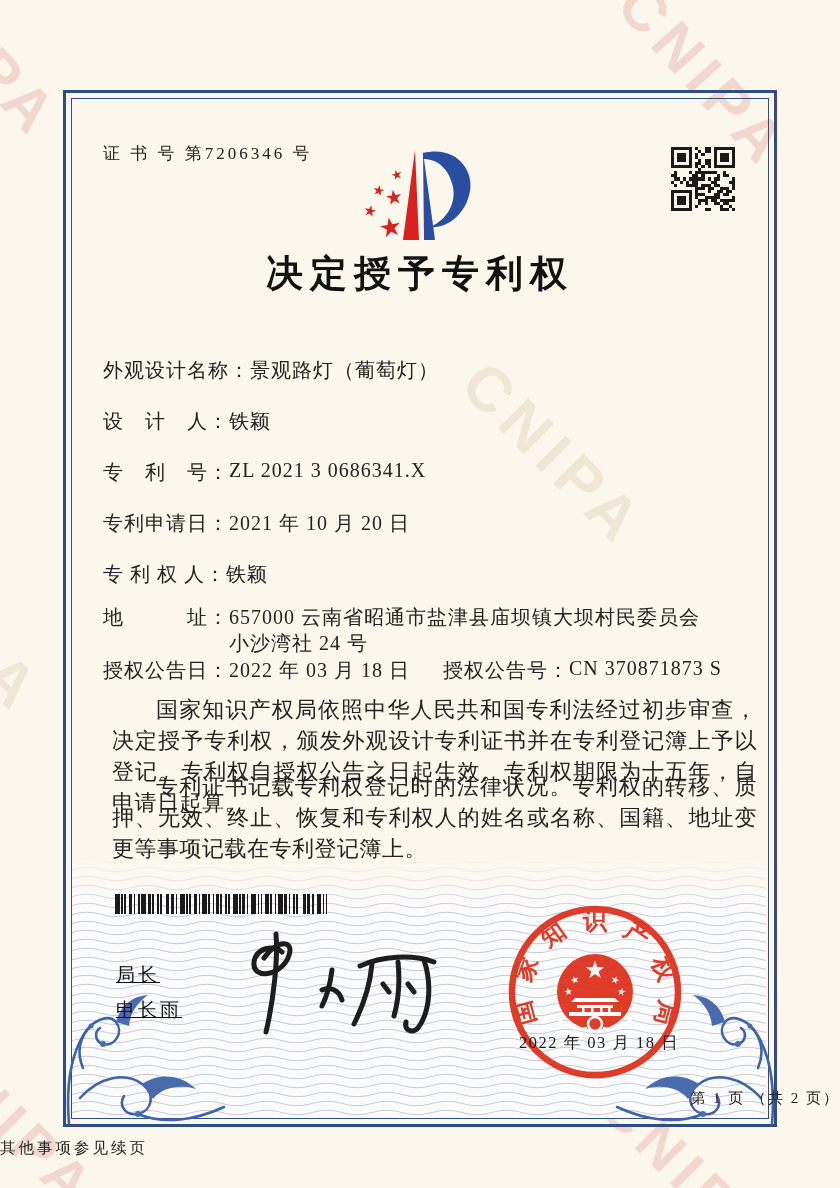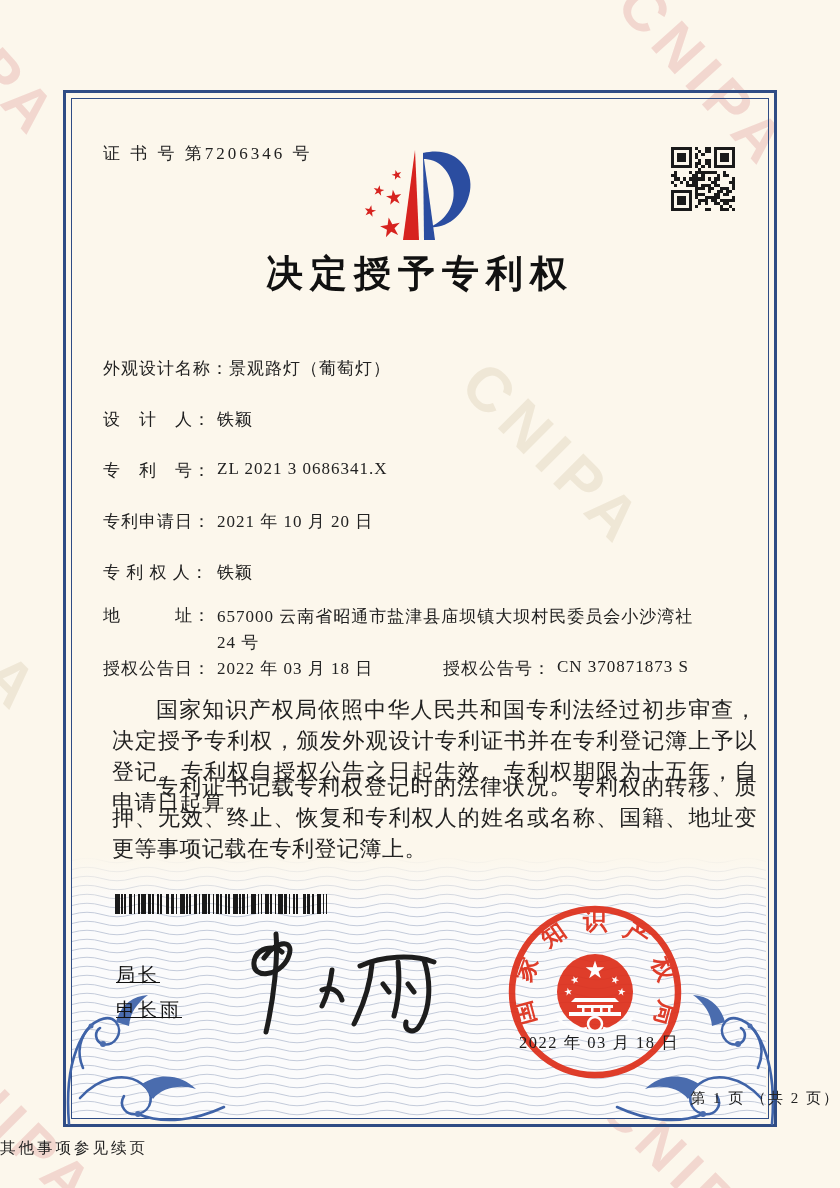--- a/index.html
+++ b/index.html
@@ -13,21 +13,21 @@
       border:3px solid #2f4c85;z-index:1;}
   .frame-inner{position:absolute;left:71px;top:98px;width:696px;height:1019px;
       border:1px solid #2f4c85;z-index:1;}
   .waves{position:absolute;left:72px;top:856px;z-index:1;}
   .ornament{position:absolute;z-index:2;}
   .cert-no{position:absolute;left:103px;top:142px;font-size:17px;letter-spacing:3px;z-index:4;}
   .logo{position:absolute;left:352px;top:143px;z-index:4;}
   .qr{position:absolute;left:671px;top:147px;z-index:4;}
   .title{position:absolute;left:0;width:840px;top:249px;text-align:center;font-size:37px;
       font-weight:bold;letter-spacing:7px;color:#111;z-index:4;}
-  .row{position:absolute;left:103px;font-size:17px;letter-spacing:1px;z-index:4;white-space:nowrap;}
+  .row{position:absolute;left:103px;font-size:20px;letter-spacing:1px;z-index:4;white-space:nowrap;}
   .row .lbl{display:inline-block;min-width:114px;vertical-align:top;}
   .row .val{vertical-align:top;}
   .row .val-wrap{display:inline-block;width:480px;white-space:normal;line-height:26px;vertical-align:top;}
   .row2col .pair2{position:absolute;left:340px;top:0;white-space:nowrap;}
   .para{position:absolute;left:112px;width:645px;font-size:22px;line-height:31px;
       text-indent:2em;text-align:justify;letter-spacing:0.5px;z-index:4;}
   .barcode{position:absolute;left:115px;top:894px;z-index:4;}
   .signer{position:absolute;left:116px;font-size:19px;letter-spacing:3px;z-index:4;
       font-family:"Liberation Sans","DejaVu Sans",sans-serif;color:#111;text-decoration:underline;}
   .signature{position:absolute;left:212px;top:928px;z-index:4;}

